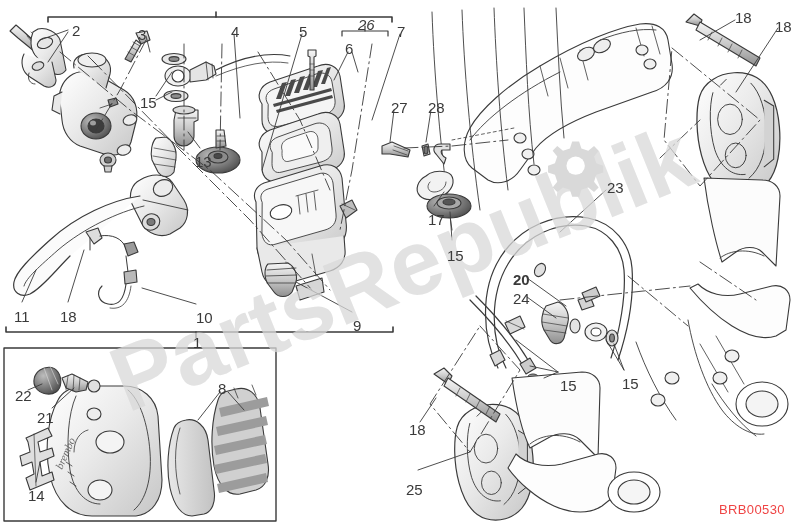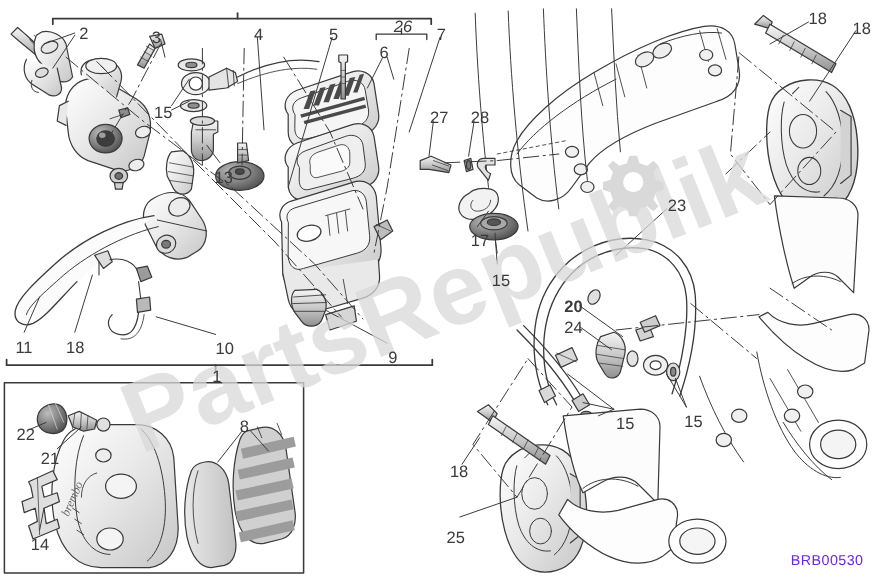--- a/index.html
+++ b/index.html
@@ -4,21 +4,21 @@
 <title>Parts Diagram</title>
 <style>
   html,body{margin:0;padding:0;background:#fff;}
   body{width:799px;height:525px;overflow:hidden;
        font-family:"Liberation Sans","DejaVu Sans",sans-serif;}
   #stage{position:relative;width:799px;height:525px;background:#ffffff;}
   #art{position:absolute;left:0;top:0;width:799px;height:525px;}
   .lbl{position:absolute;font-size:15px;color:#3a3a3a;
        font-family:"Liberation Sans","DejaVu Sans",sans-serif;
        line-height:1;white-space:nowrap;-webkit-user-select:none;user-select:none;}
-  #code{position:absolute;right:14px;bottom:8px;font-size:13px;color:#6d28d9;
+  #code{position:absolute;right:14px;bottom:8px;font-size:13px;color:#ef4444;
         letter-spacing:.4px;}
   #wm{position:absolute;left:0;top:0;width:799px;height:525px;pointer-events:none;}
 </style>
 </head>
 <body>
 
 <div id="stage">
 
   <svg id="art" viewBox="0 0 799 525">
     <defs>

